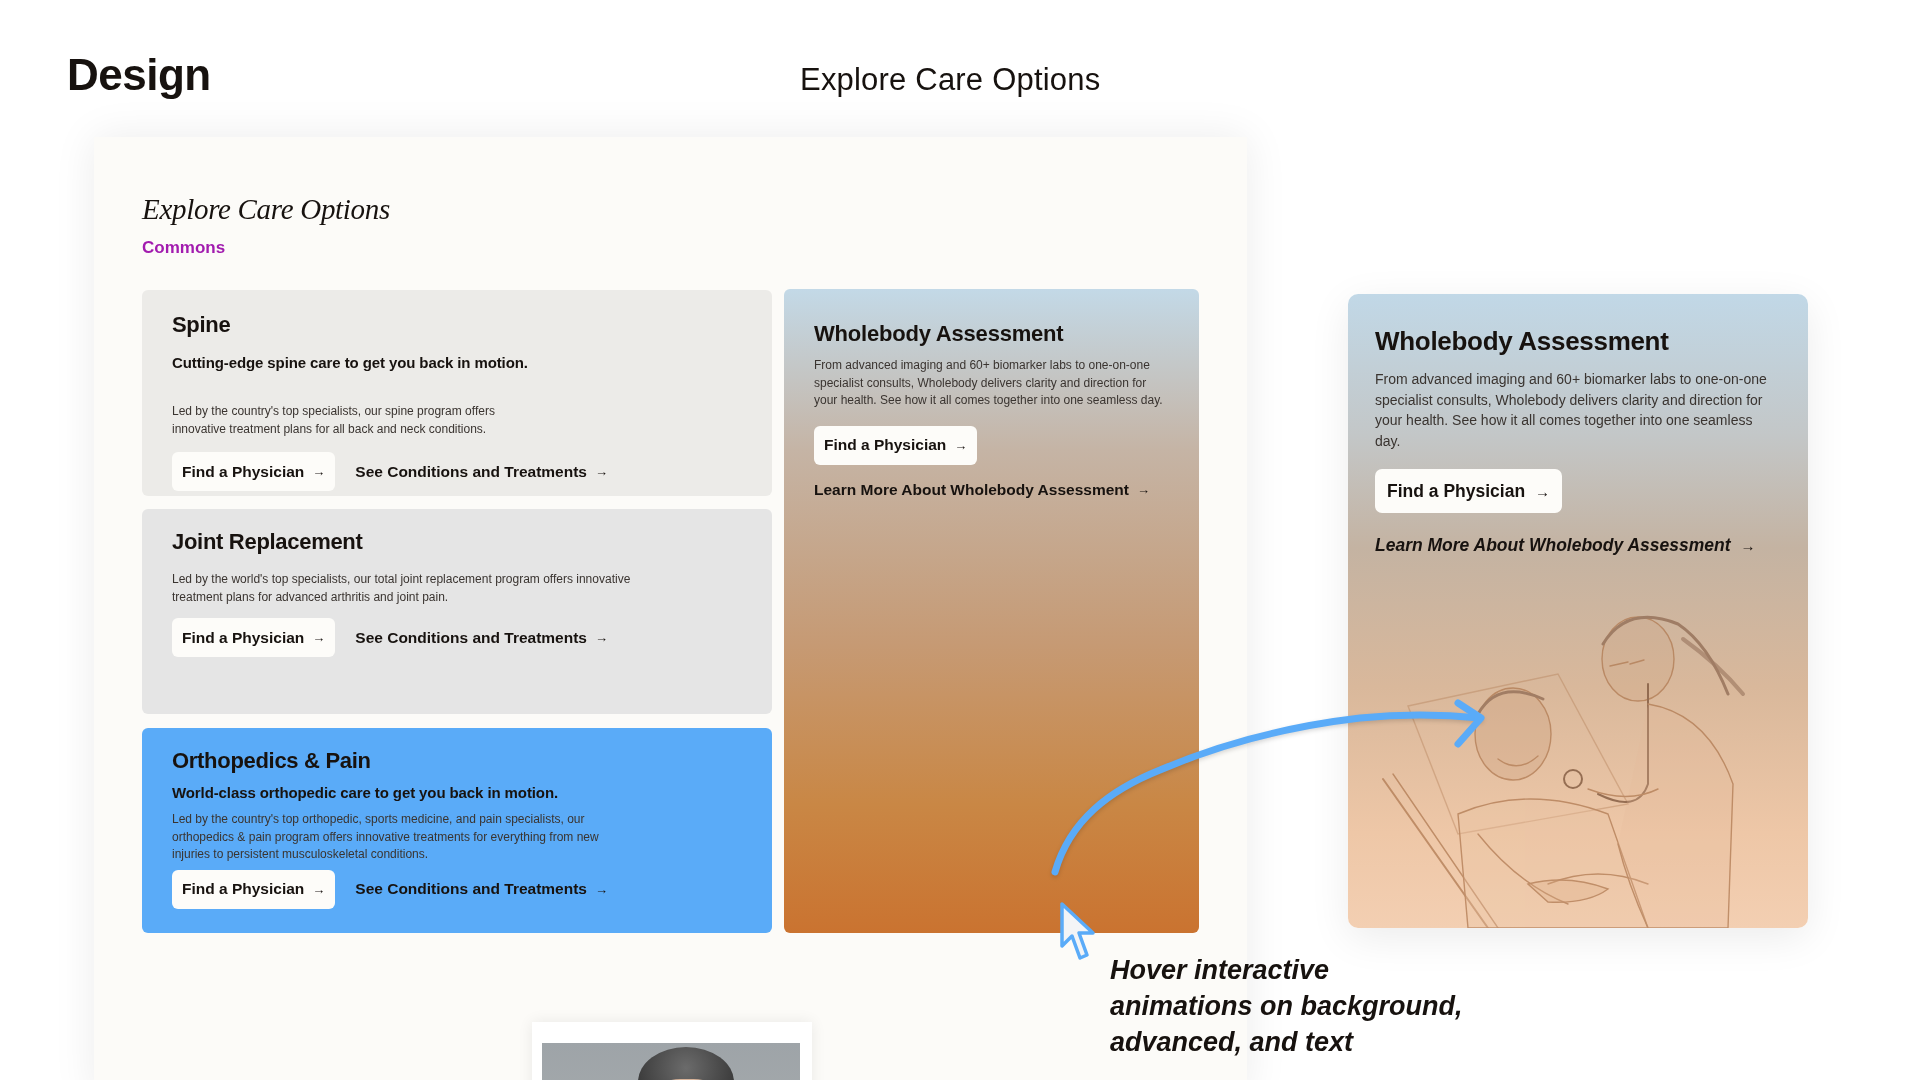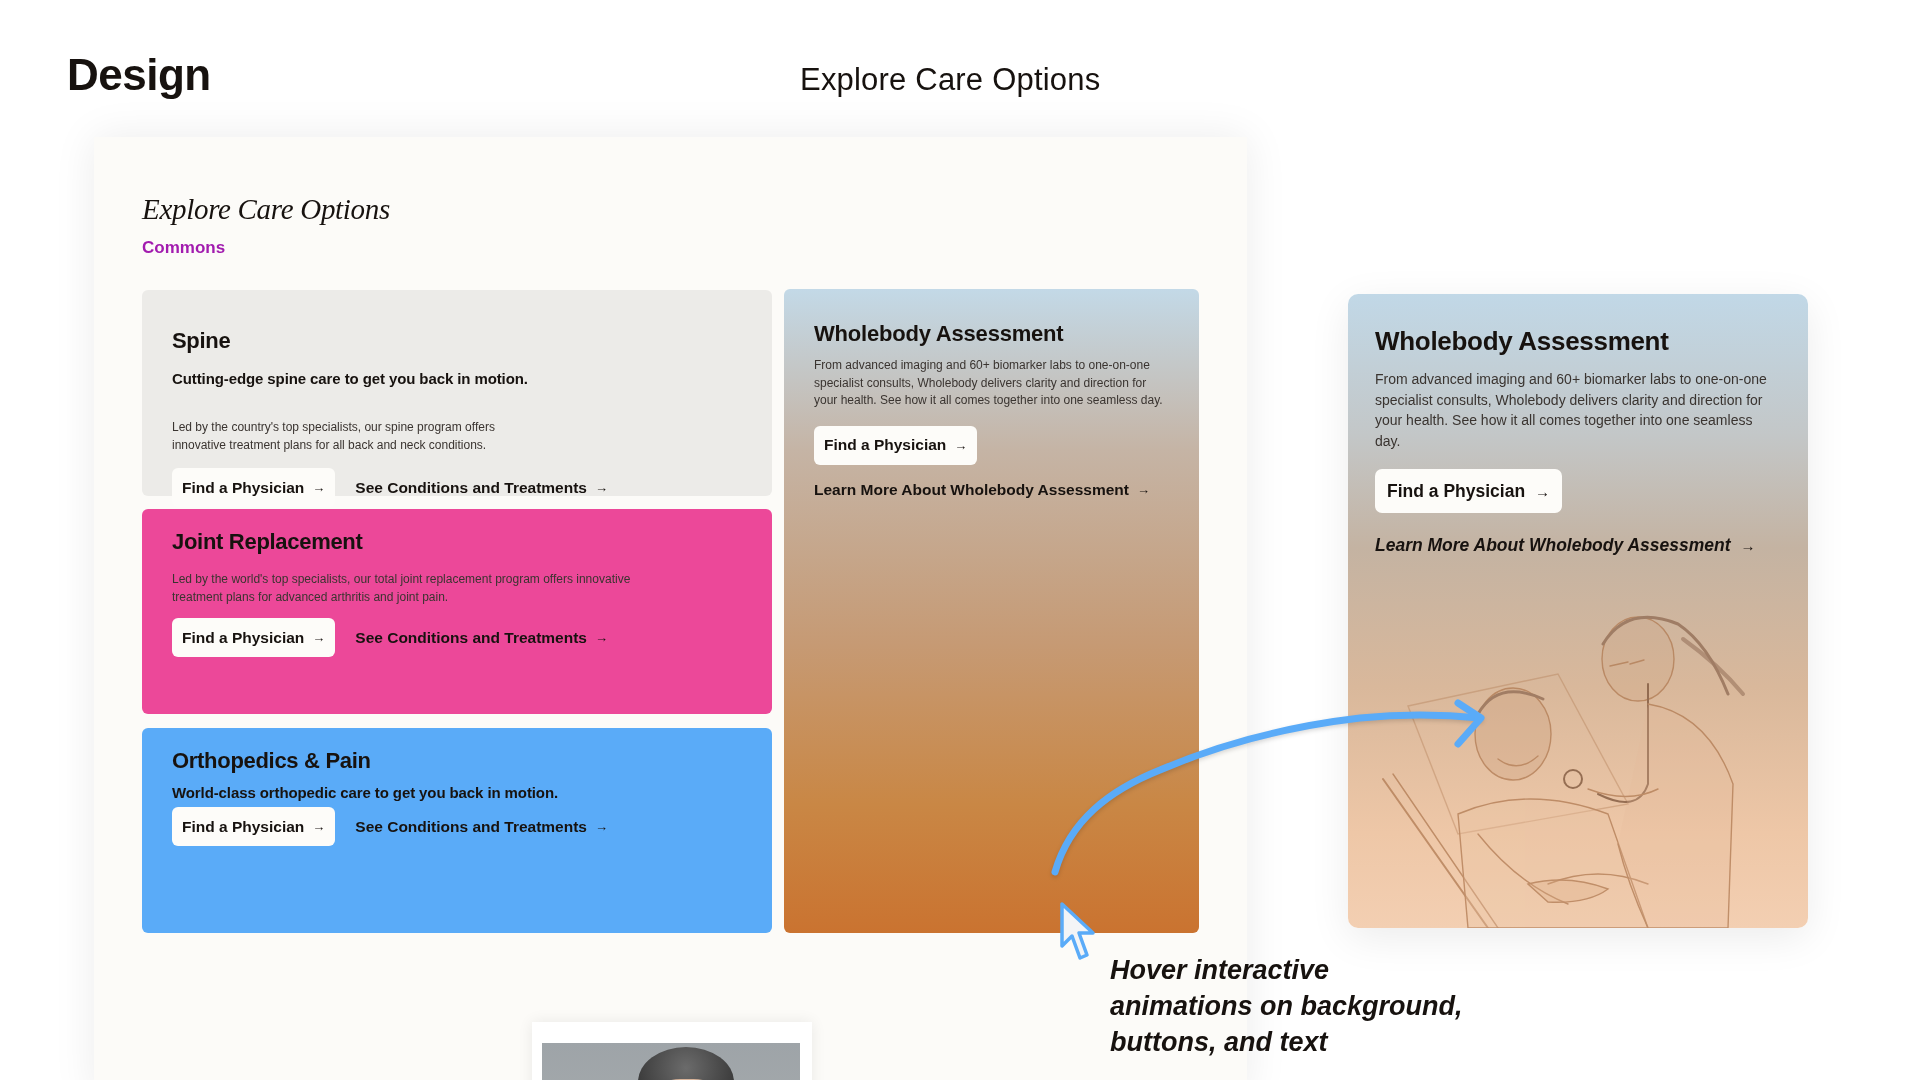--- a/index.html
+++ b/index.html
@@ -57,21 +57,21 @@
   }
   .btn-link {
     display: inline-flex; align-items: center; gap: 8px;
     font-size: 15.5px; font-weight: 700; color: #17120f; white-space: nowrap;
     background: none; border: none; cursor: pointer;
   }
   .arrow { font-size: 13px; font-weight: 400; }
 
   
   .card-spine { left: 48px; top: 153px; width: 630px; height: 206px; background: #ecebe8; }
-  .card-joint { left: 48px; top: 372px; width: 630px; height: 205px; background: #ec4899; }
+  .card-joint { left: 48px; top: 372px; width: 630px; height: 205px; background: #e5e5e5; }
   .card-ortho { left: 48px; top: 591px; width: 630px; height: 205px; background: #5aabf8; }
   .card-inner { position: absolute; left: 30px; right: 30px; }
 
   .card-wb {
     left: 690px; top: 152px; width: 415px; height: 644px;
     background: linear-gradient(180deg, #c3d9e7 0%, #c5b4a5 25%, #c69a74 55%, #c98745 80%, #ca7330 100%);
   }
   .wb-inner { position: absolute; left: 30px; right: 30px; top: 32px; }
   .wb-title { font-size: 22px; font-weight: 700; letter-spacing: -0.2px; color: #17120f; }
   .wb-desc { font-size: 12px; line-height: 17.5px; color: #3a3430; margin-top: 10px; }
@@ -128,21 +128,21 @@
 <body>
 
 <div class="design-label">Design</div>
 <div class="center-title">Explore Care Options</div>
 
 <div class="frame">
   <div class="frame-title">Explore Care Options</div>
   <div class="frame-sub">Commons</div>
 
   <div class="card card-spine">
-    <div class="card-inner" style="top:38px;">
+    <div class="card-inner" style="top:22px;">
       <div class="card-title">Spine</div>
       <div class="card-tagline" style="margin-top:16px;">Cutting-edge spine care to get you back in motion.</div>
       <div class="card-desc" style="margin-top:32px; width:380px;">Led by the country's top specialists, our spine program offers innovative treatment plans for all back and neck conditions.</div>
       <div class="btn-row" style="margin-top:14px;">
         <button class="btn-primary">
           <span>Find a Physician</span>
           <span class="arrow">→</span>
         </button>
         <button class="btn-link">
           <span>See Conditions and Treatments</span>
@@ -166,20 +166,21 @@
           <span class="arrow">→</span>
         </button>
       </div>
     </div>
   </div>
 
   <div class="card card-ortho">
     <div class="card-inner" style="top:20px;">
       <div class="card-title">Orthopedics &amp; Pain</div>
       <div class="card-tagline" style="margin-top:10px;">World-class orthopedic care to get you back in motion.</div>
+      <div class="card-desc" style="margin-top:10px; width:450px;">Led by the country's top orthopedic, sports medicine, and pain specialists, our orthopedics &amp; pain program offers innovative treatments for everything from new injuries to persistent musculoskeletal conditions.</div>
       <div class="btn-row" style="margin-top:6px;">
         <button class="btn-primary">
           <span>Find a Physician</span>
           <span class="arrow">→</span>
         </button>
         <button class="btn-link">
           <span>See Conditions and Treatments</span>
           <span class="arrow">→</span>
         </button>
       </div>
@@ -255,21 +256,21 @@
       <path d="M240 205 Q280 220 310 205"></path>
 
       <path d="M180 300 Q220 290 260 305 Q240 320 200 318 Z" fill="#d5a27a" fill-opacity="0.3"></path>
     </g>
   </svg>
 </div>
 
 <div class="annotation">
   <div>Hover interactive</div>
   <div>animations on background,</div>
-  <div>buttons, and text</div>
+  <div>advanced, and text</div>
 </div>
 
 <svg class="overlay-svg" viewBox="0 0 1920 1080">
   <g>
     <path d="M1055 872 C1070 820, 1110 790, 1160 770 C1230 740, 1300 725, 1360 718 C1420 712, 1460 716, 1480 718" fill="none" stroke="#5aabf8" stroke-width="7" stroke-linecap="round" style="filter: drop-shadow(0 2px 2px rgba(0,0,0,0.15));"></path>
     <path d="M1458 703 L1481 718 L1458 744" fill="none" stroke="#5aabf8" stroke-width="7" stroke-linecap="round" stroke-linejoin="round"></path>
   </g>
   <g>
     <path d="M1062 904 L1062 946 L1072 936 L1080 958 L1087 955 L1079 933 L1093 933 Z" fill="#f3f4f6" stroke="#5aabf8" stroke-width="3.5" stroke-linejoin="round"></path>
   </g>

